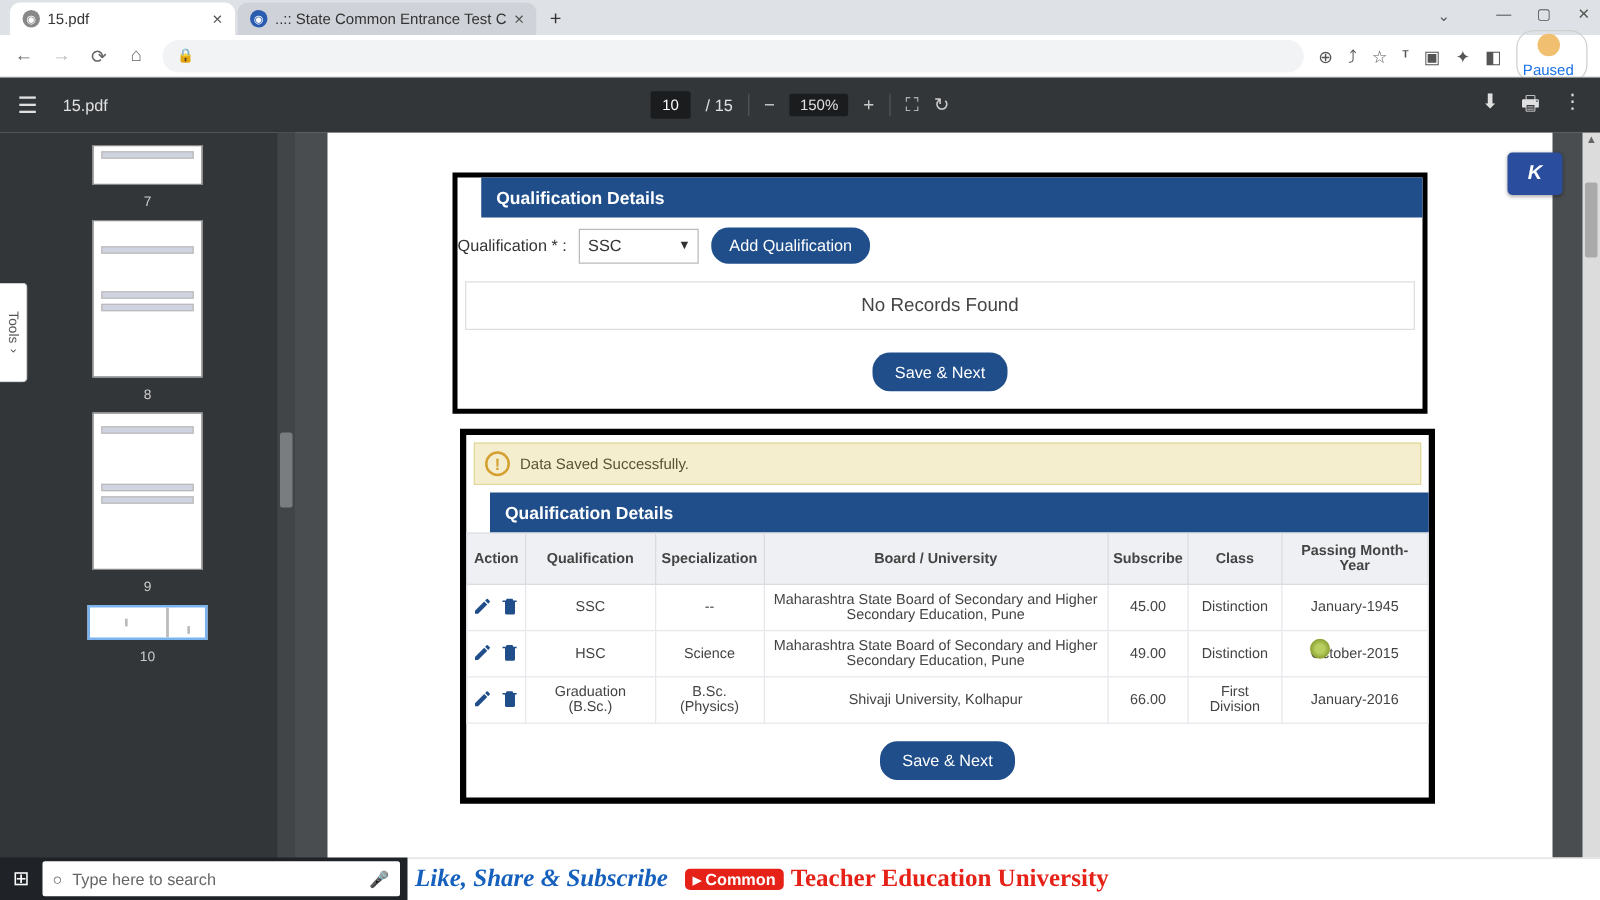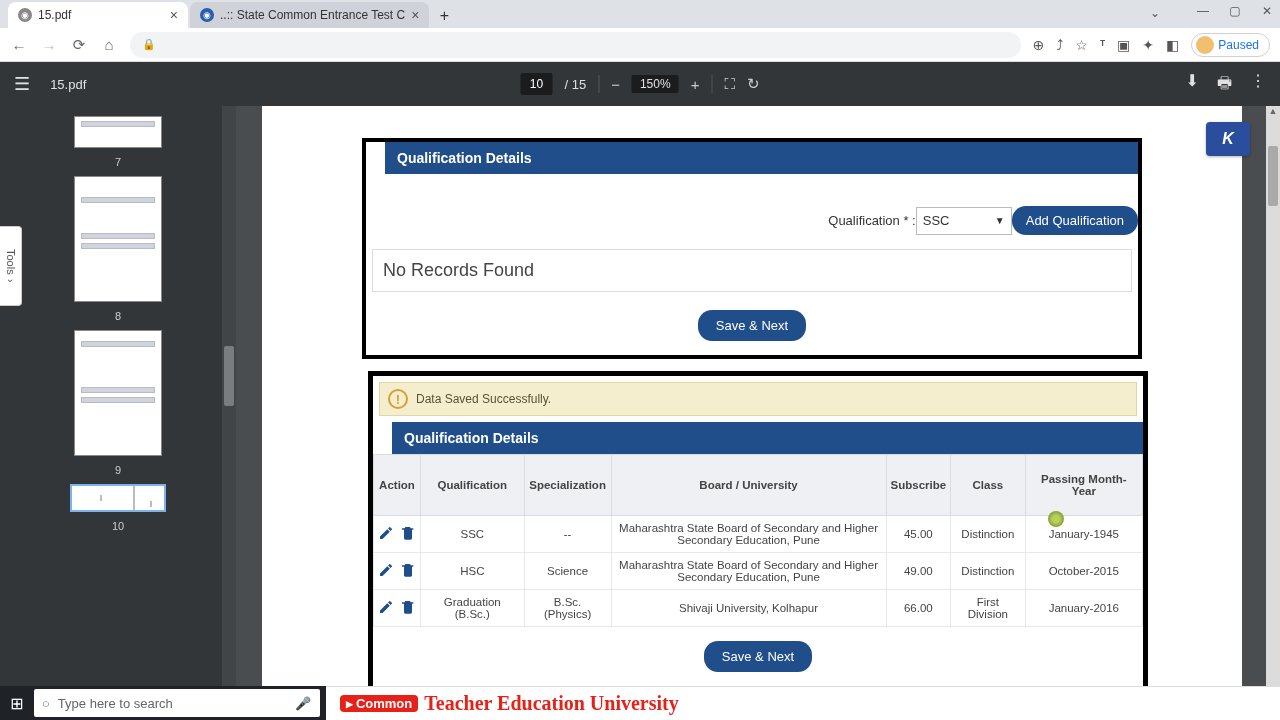--- a/index.html
+++ b/index.html
@@ -15,21 +15,21 @@
 .win-controls { position: absolute; right: 4px; top: 4px; display: flex; gap: 14px; color: #555; font-size: 12px; }
 .win-controls span { width: 18px; text-align: center; }
 .dropdown-caret { position: absolute; right: 120px; top: 6px; color: #555; font-size: 12px; }
 
 .addr-bar { height: 34px; background: #fff; border-bottom: 1px solid #ddd; display: flex; align-items: center; padding: 0 10px; gap: 12px; }
 .addr-bar .nav-icn { color: #666; font-size: 15px; width: 18px; text-align: center; }
 .addr-bar .nav-icn.dis { color: #bbb; }
 .url-pill { flex: 1; height: 26px; background: #f1f3f4; border-radius: 13px; display: flex; align-items: center; padding: 0 12px; font-size: 13px; color: #555; gap: 8px; }
 .lock { color: #555; font-size: 11px; }
 .right-icons { display: flex; gap: 12px; align-items: center; color: #555; font-size: 14px; }
-.paused { border: 1px solid #d0d0d0; border-radius: 14px; padding: 2px 10px 2px 4px; display: flex; align-items: center; gap: 4px; font-size: 12px; color: #1a73e8; }
+.paused { border: 1px solid #d0d0d0; border-radius: 14px; padding: 2px 10px 2px 4px; display: flex; align-items: center; gap: 4px; font-size: 12px; color: #1a73e8; flex-direction: column; }
 .paused .av { width: 18px; height: 18px; border-radius: 50%; background: #f0c070; }
 
 
 .pdf-bar { height: 44px; background: #323639; color: #e0e0e0; display: flex; align-items: center; padding: 0 14px; font-size: 13px; position: relative; }
 .pdf-bar .ham { font-size: 18px; margin-right: 20px; }
 .pdf-center { position: absolute; left: 50%; transform: translateX(-50%); display: flex; align-items: center; gap: 12px; }
 .pdf-center input { width: 32px; height: 22px; background: #1a1c1e; border: none; color: #fff; text-align: center; font-size: 12px; border-radius: 2px; }
 .pdf-center .sep { width: 1px; height: 18px; background: #555; }
 .pdf-center .zoom { background: #1a1c1e; padding: 2px 8px; border-radius: 2px; font-size: 12px; }
 .pdf-center .ic { font-size: 15px; color: #ccc; }
@@ -60,32 +60,32 @@
 
 .page { position: absolute; left: 26px; top: 0; width: 980px; background: #fff; min-height: 680px; padding-top: 6px; }
 
 
 .k-btn { position: absolute; right: 30px; top: 16px; width: 44px; height: 34px; background: #2a4d9e; color: #fff; border-radius: 4px; display: flex; align-items: center; justify-content: center; font-weight: bold; font-style: italic; font-size: 16px; box-shadow: 0 1px 3px rgba(0,0,0,.3); z-index: 4; }
 
 
 .panel { border: 4px solid #000; margin: 26px 100px 12px 100px; }
 .panel2 { border: 5px solid #000; margin: 8px 94px 12px 106px; }
 .hdr { background: #1f4e8a; color: #fff; font-weight: bold; font-size: 14px; padding: 8px 12px; margin-left: 19px; }
-.form-row { display: flex; align-items: center; justify-content: flex-end; padding: 32px 0 10px; font-size: 13px; color: #333; }
+.form-row { display: flex; align-items: center; justify-content: flex-start; gap: 10px; padding: 8px 0 10px; font-size: 13px; color: #333; }
 .sel { border: 1px solid #bbb; height: 28px; width: 96px; padding: 0 6px; background: #fff; display: flex; align-items: center; justify-content: space-between; font-size: 13px; }
 .btn { background: #1f4e8a; color: #fff; border: none; padding: 7px 14px; font-size: 13px; border-radius: 14px; }
 .btn.sn { padding: 8px 18px; }
-.norec { border: 1px solid #ddd; margin: 4px 6px; padding: 10px; font-size: 18px; color: #444; }
+.norec { border: 1px solid #ddd; margin: 4px 6px; padding: 10px; text-align: center; font-size: 15px; color: #444; }
 .center { text-align: center; padding: 14px 0; }
 
 
 .alert { background: #f4eecf; border: 1px solid #e0d89c; margin: 6px; padding: 6px 8px; display: flex; align-items: center; gap: 8px; font-size: 12px; color: #5a5230; }
 .alert .ic { width: 20px; height: 20px; border: 2px solid #d4a030; border-radius: 50%; color: #d4a030; display: flex; align-items: center; justify-content: center; font-weight: bold; font-size: 13px; }
 .tbl { width: 100%; border-collapse: collapse; font-size: 11.5px; color: #444; }
-.tbl th { background: #eef0f3; border: 1px solid #d8dbe0; padding: 18px 4px; font-weight: bold; }
+.tbl th { background: #eef0f3; border: 1px solid #d8dbe0; padding: 8px 4px; font-weight: bold; }
 .tbl td { border: 1px solid #e6e8ec; padding: 6px 4px; text-align: center; }
 .act { display: flex; gap: 6px; justify-content: center; }
 .act svg { width: 16px; height: 16px; }
 .cursor-dot { position: absolute; width: 16px; height: 16px; border-radius: 50%; background: radial-gradient(circle,#b8d060 30%,#8aa030 70%); left: 812px; top: 405px; z-index: 6; }
 
 
 .banner { position: absolute; bottom: 0; left: 326px; right: 0; height: 34px; background: #fff; display: flex; align-items: center; font-weight: bold; font-size: 20px; border-top: 1px solid #ddd; z-index: 20; }
 .banner .ls { color: #1560bd; font-family: Georgia, serif; font-style: italic; margin-left: 6px; }
 .banner .yt { color: #fff; background: #e62117; padding: 1px 6px; border-radius: 4px; font-size: 13px; margin: 0 6px 0 14px; display: inline-flex; align-items: center; gap: 3px; }
 .banner .yt::before { content: "▶"; font-size: 9px; }
@@ -312,15 +312,16 @@
 
 <div class="taskbar">
   <div class="win">⊞</div>
   <div class="search">
     <span>○</span>
     <span>Type here to search</span>
     <span class="mic" style="margin-left:auto">🎤</span>
   </div>
 </div>
 <div class="banner">
+  <span class="ls">Like, Share &amp; Subscribe</span>
   <span class="yt">Common</span>
   <span class="tes">Teacher Education University</span>
 </div>
 
 </body></html>

